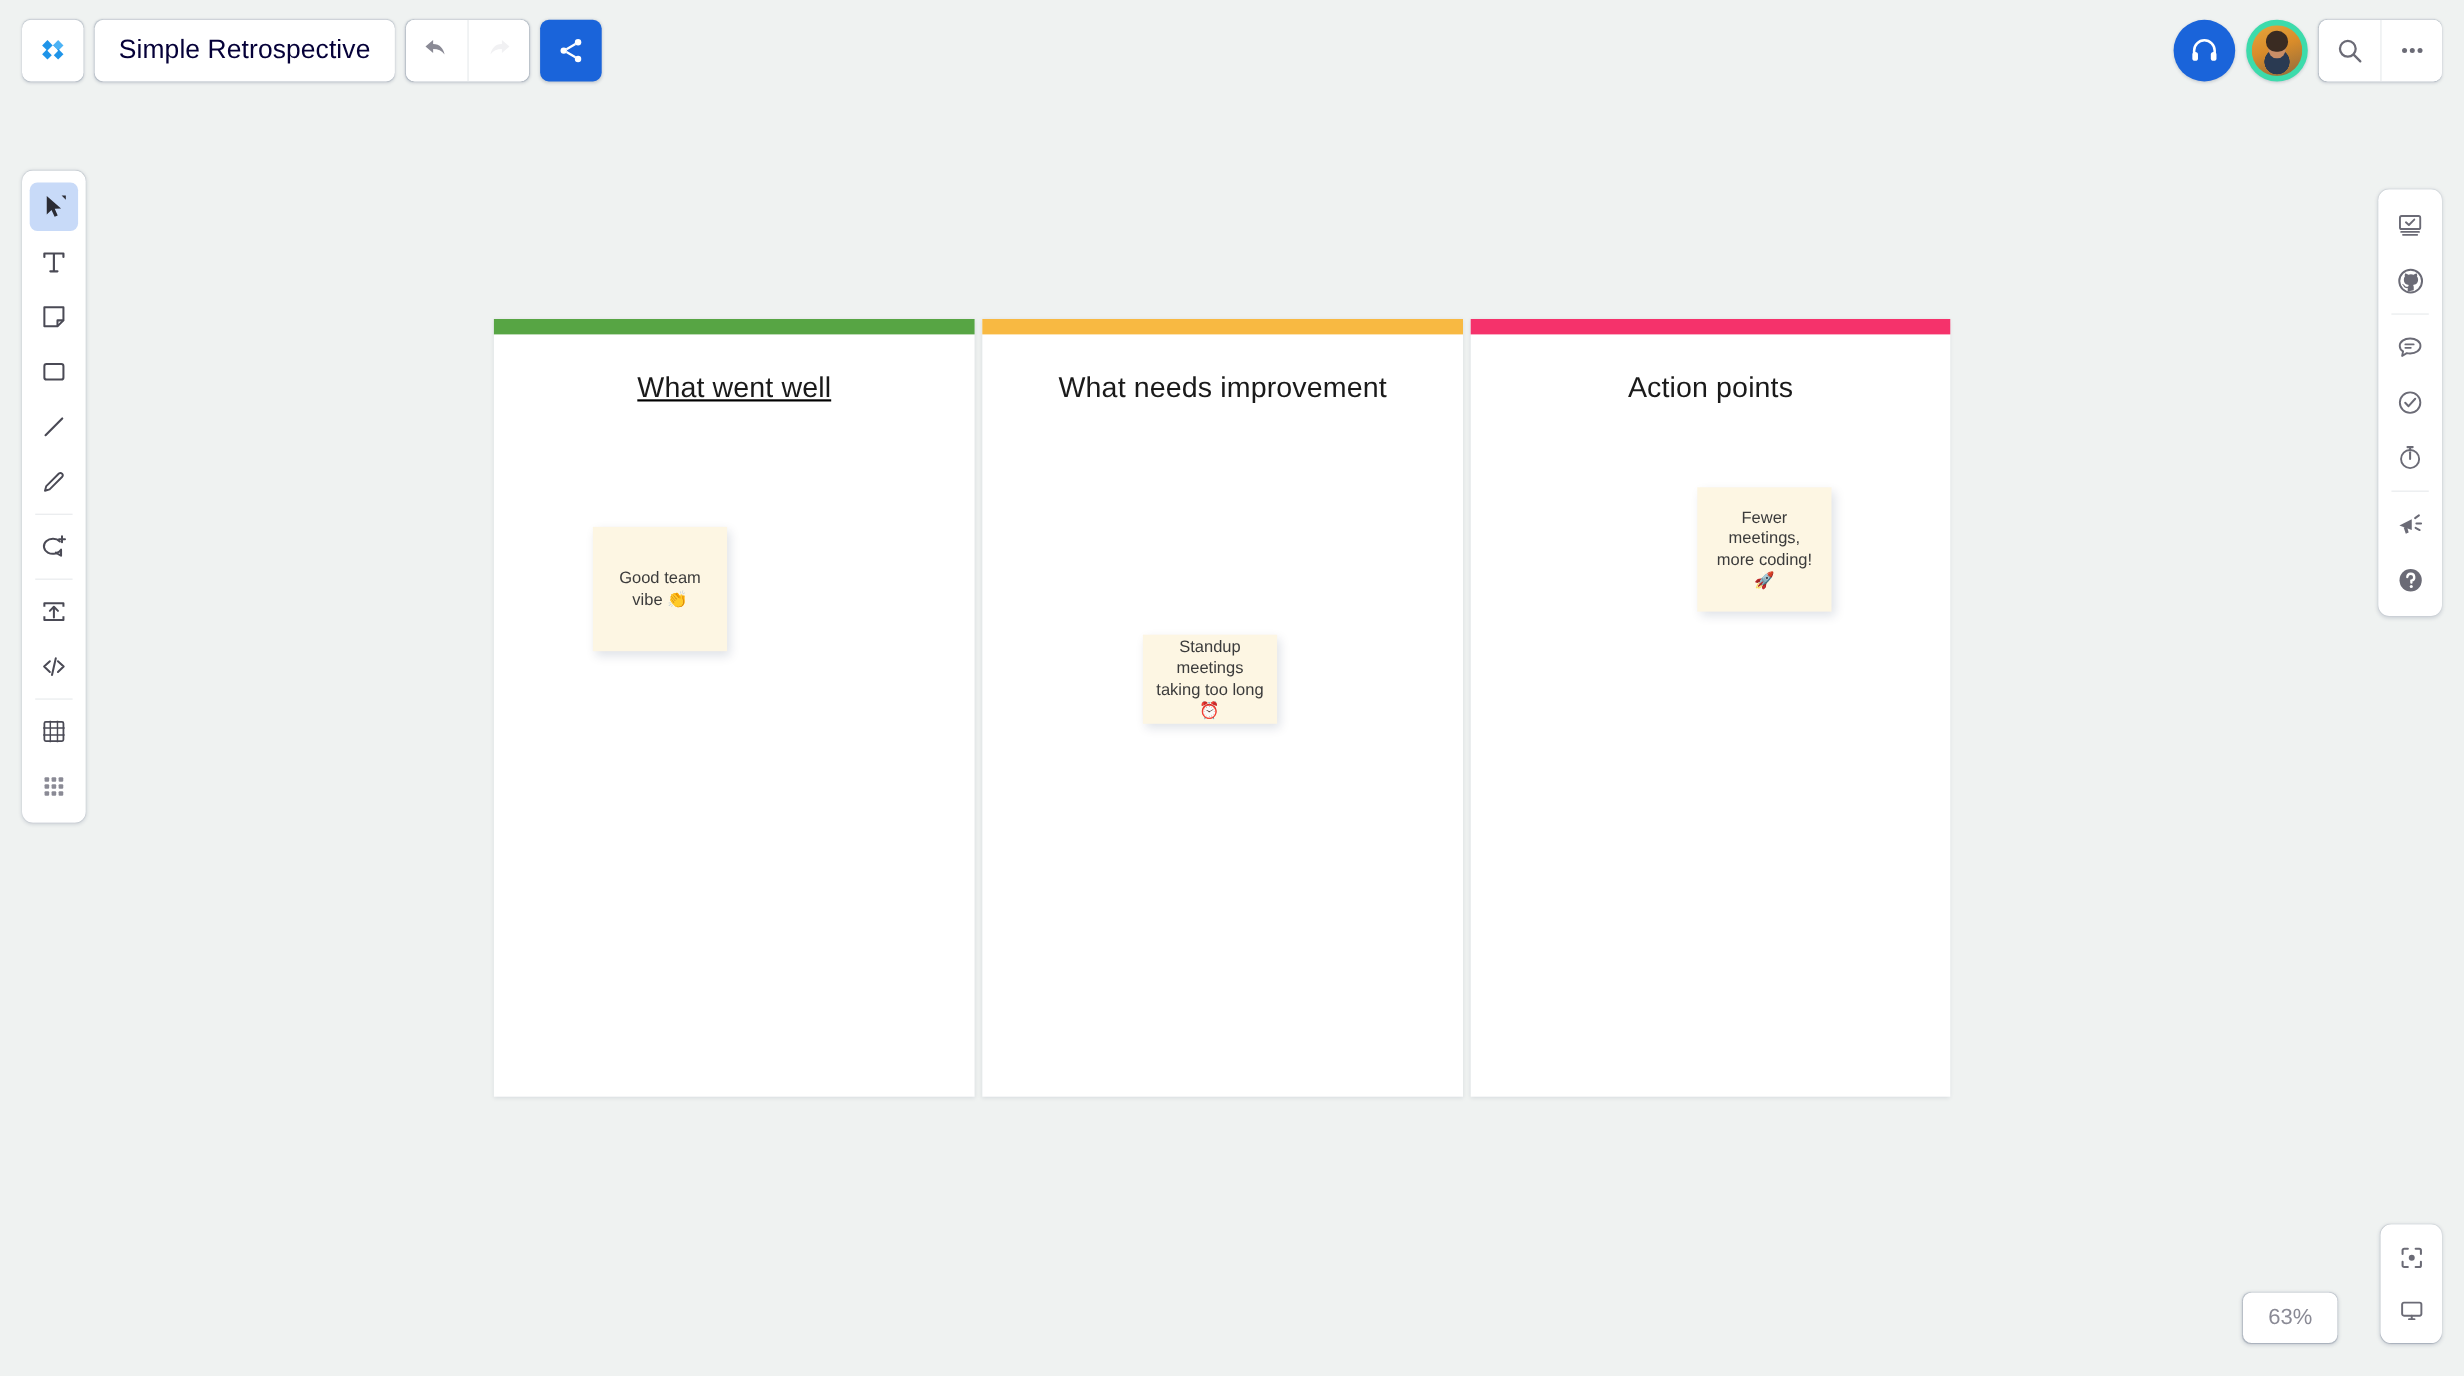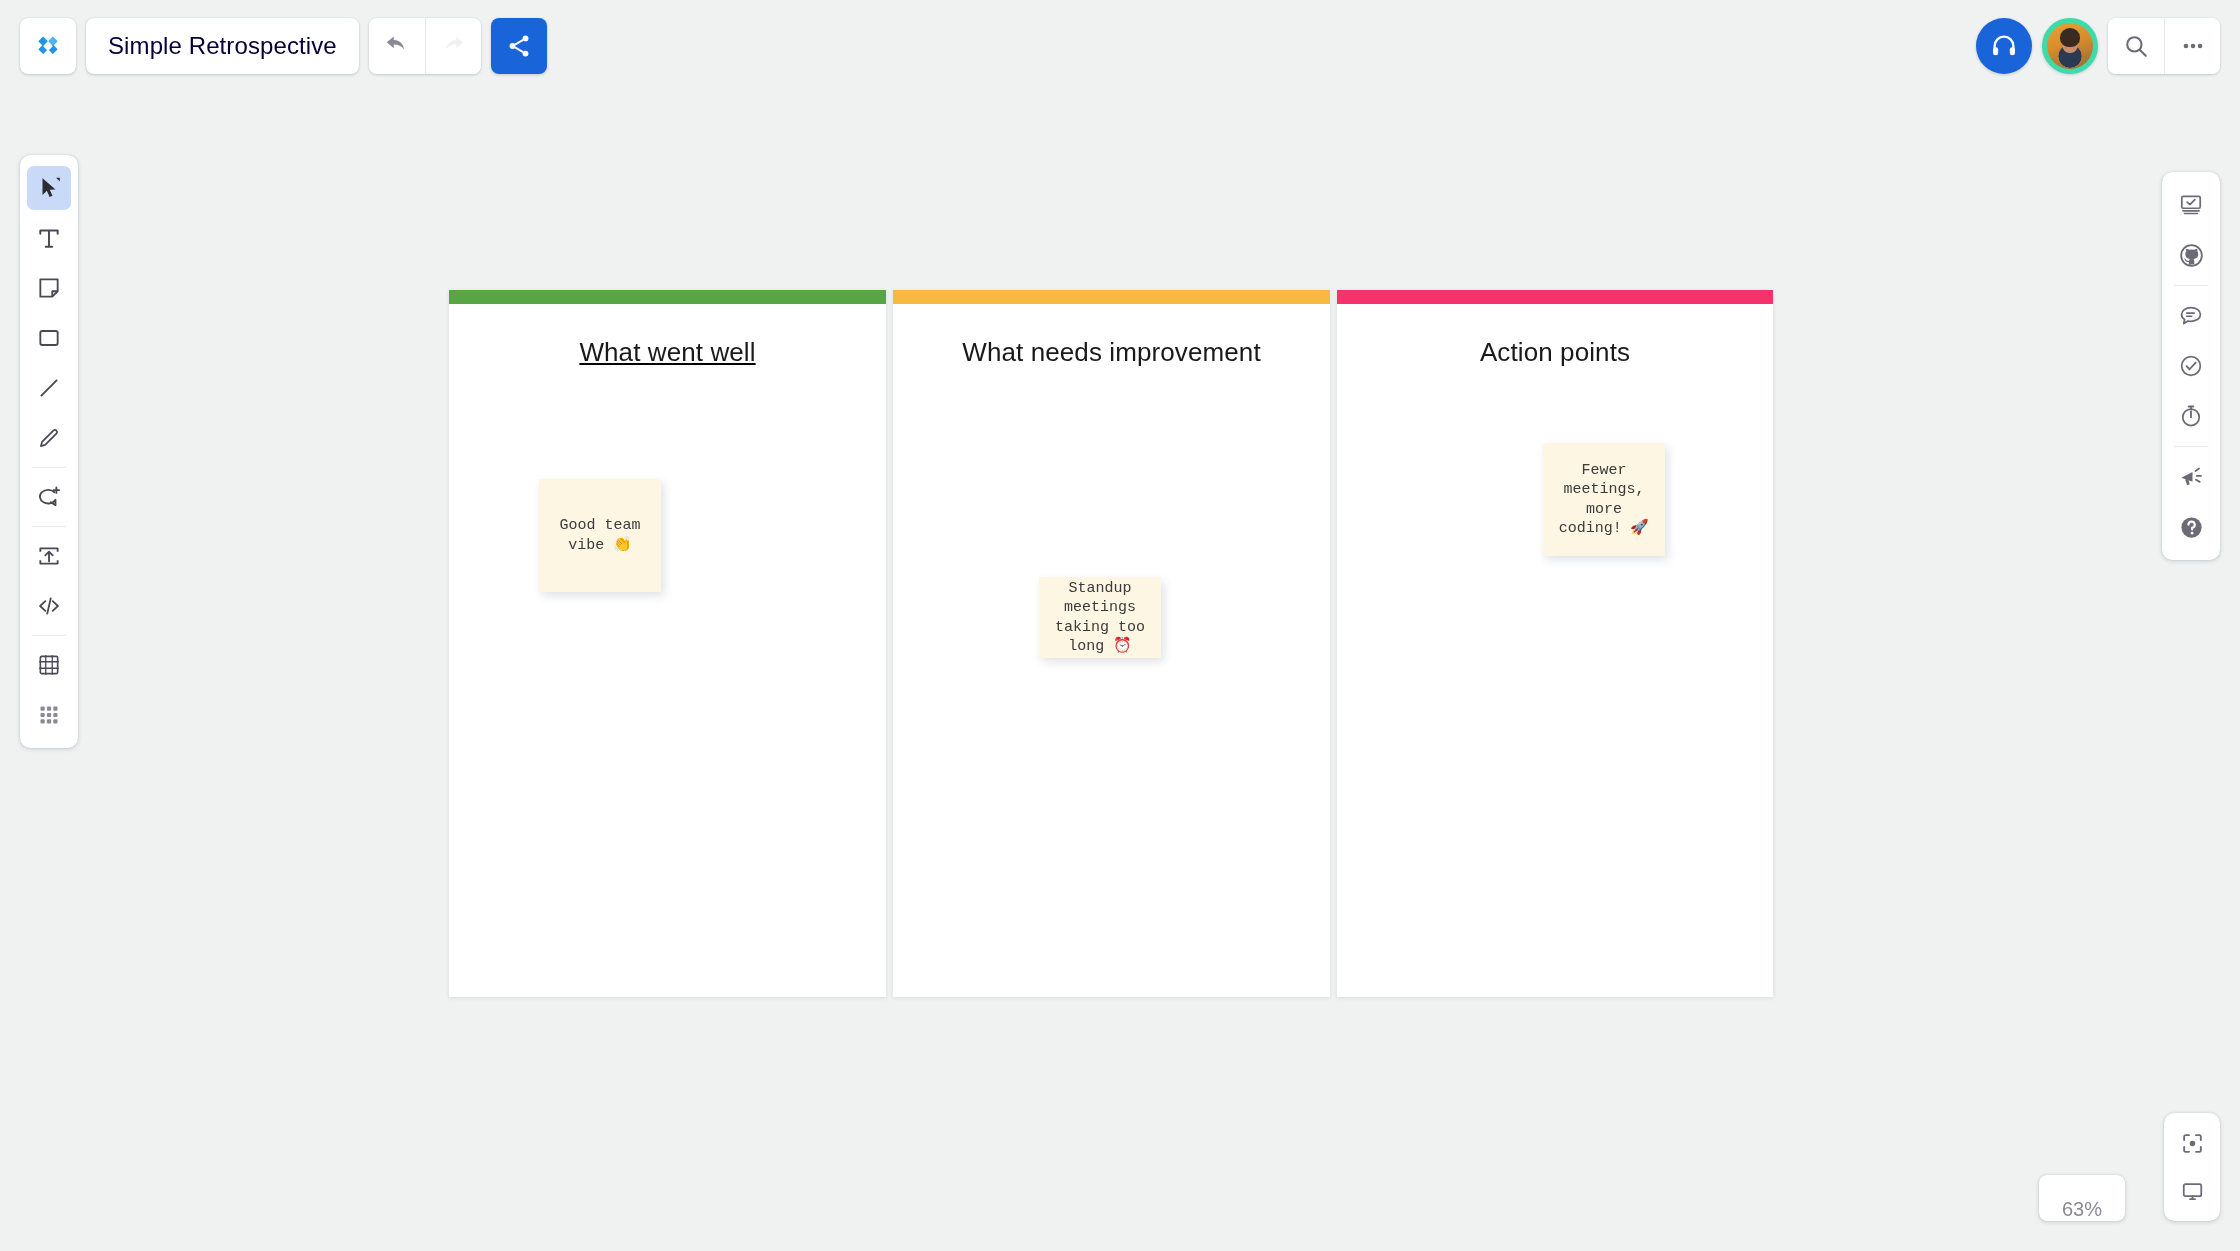--- a/index.html
+++ b/index.html
@@ -134,29 +134,28 @@
     position: absolute;
     background: #fdf6e3;
     box-shadow: 3px 4px 9px rgba(9,30,66,.13);
     display: flex; align-items: center; justify-content: center;
     cursor: pointer;
     padding: 6px 10px;
   }
   .sticky-text {
     font-size: 15px; line-height: 1.28; color: #3b3b3b; text-align: center;
     white-space: pre-line;
-    font-family: Liberation Mono, monospace;
   }
 
   
   .zoom-badge {
     position: absolute; right: 115px; bottom: 30px;
     background: #ffffff; border-radius: 8px;
     width: 86px; height: 46px;
-    display: flex; align-items: flex-end; justify-content: center;
+    display: flex; align-items: center; justify-content: center;
     box-shadow: 0 1px 4px rgba(9,30,66,.18), 0 0 1px rgba(9,30,66,.2);
     font-size: 20px; color: #8a8a95; cursor: pointer;
   }
   .br-stack {
     position: absolute; right: 20px; bottom: 30px;
     width: 56px;
     background: #ffffff; border-radius: 10px;
     box-shadow: 0 1px 4px rgba(9,30,66,.18), 0 0 1px rgba(9,30,66,.2);
     padding: 6px 0;
     display: flex; flex-direction: column; align-items: center;

